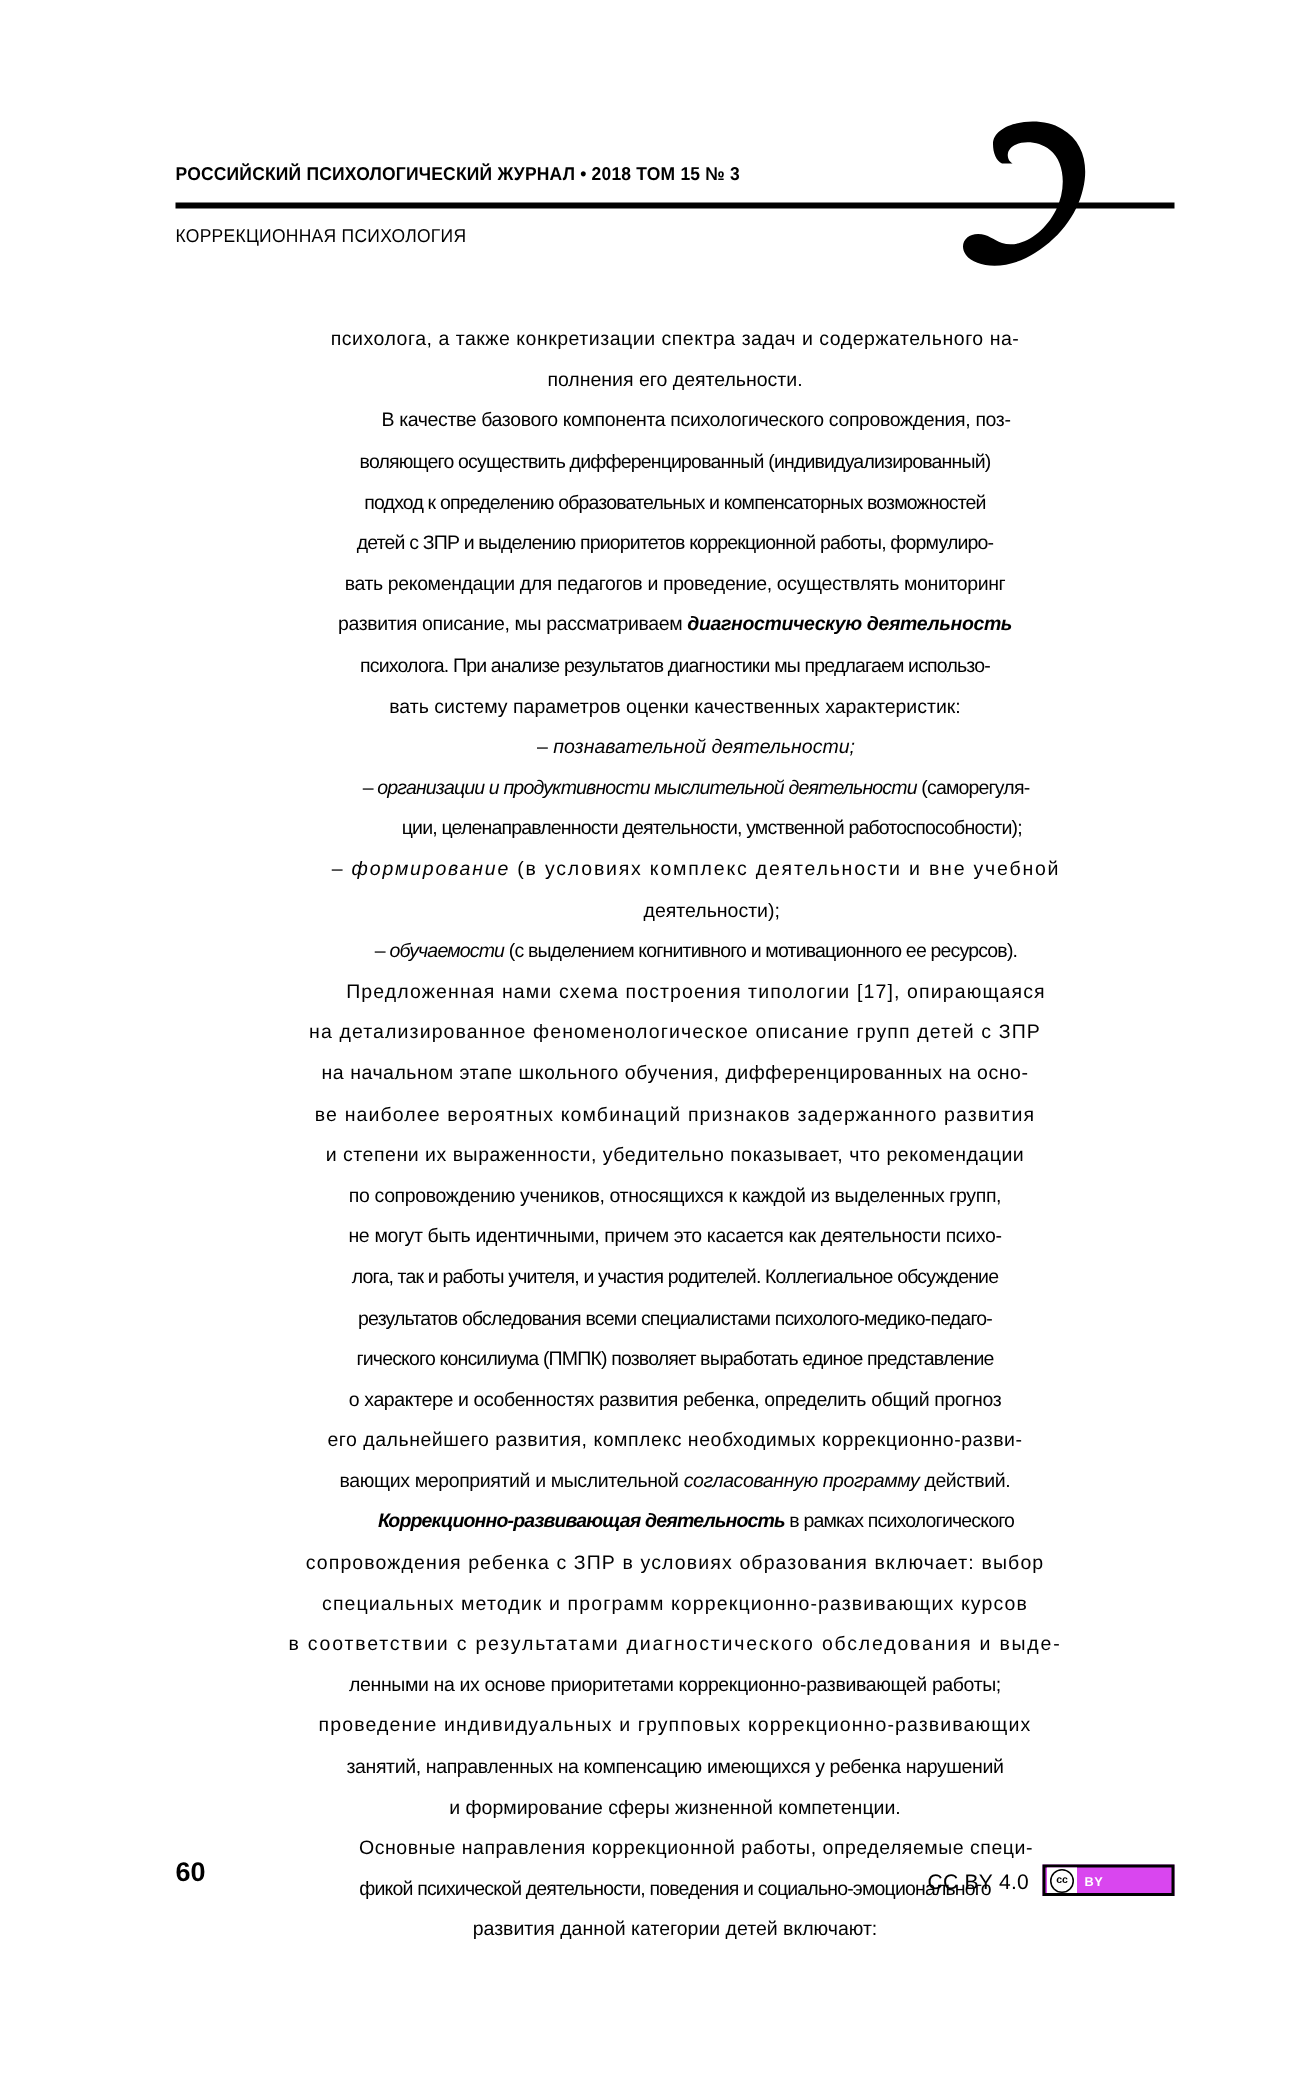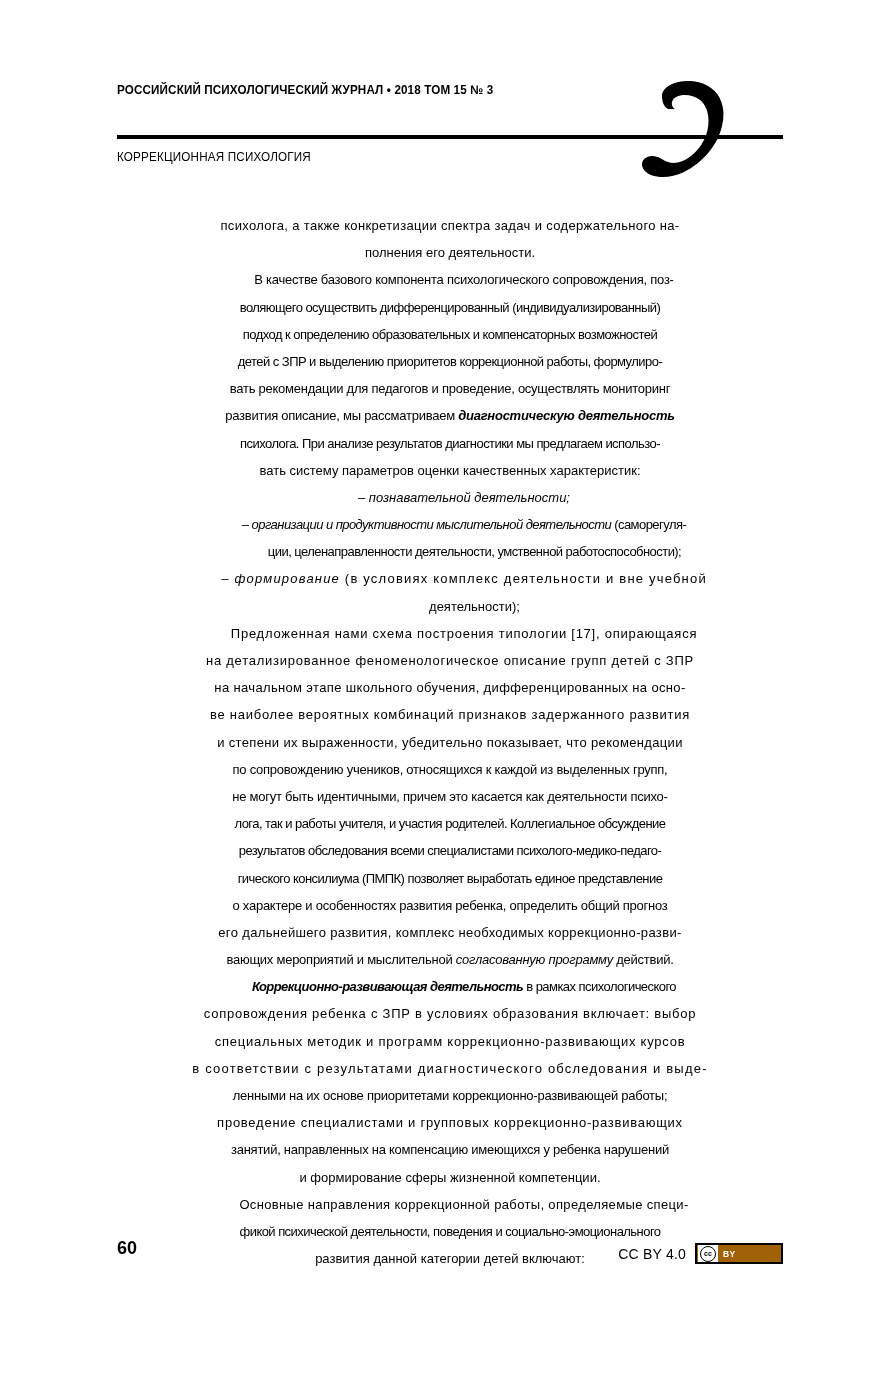--- a/index.html
+++ b/index.html
@@ -14,21 +14,21 @@
     background: #ffffff;
     font-family: "Liberation Sans", "DejaVu Sans", sans-serif;
     color: #000000;
     overflow: hidden;
   }
 
   
   .header {
     position: absolute;
     left: 117px;
-    top: 82px;
+    top: 108px;
     width: 666px;
   }
   .journal-line {
     font-size: 12.4px;
     font-weight: 700;
     letter-spacing: 0.15px;
     line-height: 16px;
     white-space: nowrap;
     transform: scaleX(0.94);
     transform-origin: left center;
@@ -109,21 +109,21 @@
   }
   .license-text {
     font-size: 14px;
     font-weight: 400;
     letter-spacing: 0.2px;
   }
   .cc-badge {
     width: 88px;
     height: 21px;
     border: 2px solid #000;
-    background: #a16207;
+    background: #d946ef;
     display: flex;
     align-items: center;
     box-sizing: border-box;
     padding: 0 1px;
   }
   .cc-badge .cc-left {
     background: #ffffff;
     color: #000;
     height: 17px;
     display: flex;
@@ -179,39 +179,40 @@
       <div class="ln  t-nn"><span>детей с ЗПР и выделению приоритетов коррекционной работы, формулиро-</span></div>
       <div class="ln  t-n"><span>вать рекомендации для педагогов и проведение, осуществлять мониторинг</span></div>
       <div class="ln  t-n"><span>развития описание, мы рассматриваем </span><span class="bi">диагностическую деятельность</span></div>
       <div class="ln  t-nn"><span>психолога. При анализе результатов диагностики мы предлагаем использо-</span></div>
       <div class="ln  "><span>вать систему параметров оценки качественных характеристик:</span></div>
       <div class="ln bullet "><span>– </span><span class="" style="font-style: italic;">познавательной деятельности;</span></div>
       <div class="ln bullet t-nn"><span>– </span><span class="" style="font-style: italic;">организации и продуктивности мыслительной деятельности</span><span> (саморегуля-</span></div>
       <div class="ln bullet-cont t-nn"><span>ции, целенаправленности деятельности, умственной работоспособности);</span></div>
       <div class="ln bullet t-3"><span>– </span><span class="" style="font-style: italic;">формирование</span><span> (в условиях комплекс деятельности и вне учебной</span></div>
       <div class="ln bullet-cont "><span>деятельности);</span></div>
+      <div class="ln bullet t-nn"><span>– </span><span class="" style="font-style: italic;">обучаемости</span><span> (с выделением когнитивного и мотивационного ее ресурсов).</span></div>
       <div class="ln indent t-2"><span>Предложенная нами схема построения типологии [17], опирающаяся</span></div>
       <div class="ln  t-2"><span>на детализированное феноменологическое описание групп детей с ЗПР</span></div>
       <div class="ln  t-1"><span>на начальном этапе школьного обучения, дифференцированных на осно-</span></div>
       <div class="ln  t-2"><span>ве наиболее вероятных комбинаций признаков задержанного развития</span></div>
       <div class="ln  t-1"><span>и степени их выраженности, убедительно показывает, что рекомендации</span></div>
       <div class="ln  t-n"><span>по сопровождению учеников, относящихся к каждой из выделенных групп,</span></div>
       <div class="ln  t-n"><span>не могут быть идентичными, причем это касается как деятельности психо-</span></div>
       <div class="ln  t-nn"><span>лога, так и работы учителя, и участия родителей. Коллегиальное обсуждение</span></div>
       <div class="ln  t-nn"><span>результатов обследования всеми специалистами психолого-медико-педаго-</span></div>
       <div class="ln  t-nn"><span>гического консилиума (ПМПК) позволяет выработать единое представление</span></div>
       <div class="ln  t-n"><span>о характере и особенностях развития ребенка, определить общий прогноз</span></div>
       <div class="ln  t-1"><span>его дальнейшего развития, комплекс необходимых коррекционно-разви-</span></div>
       <div class="ln  t-n"><span>вающих мероприятий и мыслительной </span><span class="" style="font-style: italic;">согласованную программу</span><span> действий.</span></div>
       <div class="ln indent t-nn"><span class="bi">Коррекционно-развивающая деятельность</span><span> в рамках психологического</span></div>
       <div class="ln  t-2"><span>сопровождения ребенка с ЗПР в условиях образования включает: выбор</span></div>
       <div class="ln  t-2"><span>специальных методик и программ коррекционно-развивающих курсов</span></div>
       <div class="ln  t-3"><span>в соответствии с результатами диагностического обследования и выде-</span></div>
       <div class="ln  t-n"><span>ленными на их основе приоритетами коррекционно-развивающей работы;</span></div>
-      <div class="ln  t-2"><span>проведение специалистами и групповых коррекционно-развивающих</span></div>
+      <div class="ln  t-2"><span>проведение индивидуальных и групповых коррекционно-развивающих</span></div>
       <div class="ln  t-n"><span>занятий, направленных на компенсацию имеющихся у ребенка нарушений</span></div>
       <div class="ln  "><span>и формирование сферы жизненной компетенции.</span></div>
       <div class="ln indent t-1"><span>Основные направления коррекционной работы, определяемые специ-</span></div>
       <div class="ln  t-nn"><span>фикой психической деятельности, поведения и социально-эмоционального</span></div>
       <div class="ln  "><span>развития данной категории детей включают:</span></div>
     </div>
 
   <div class="page-number">60</div>
 
   <div class="license">

